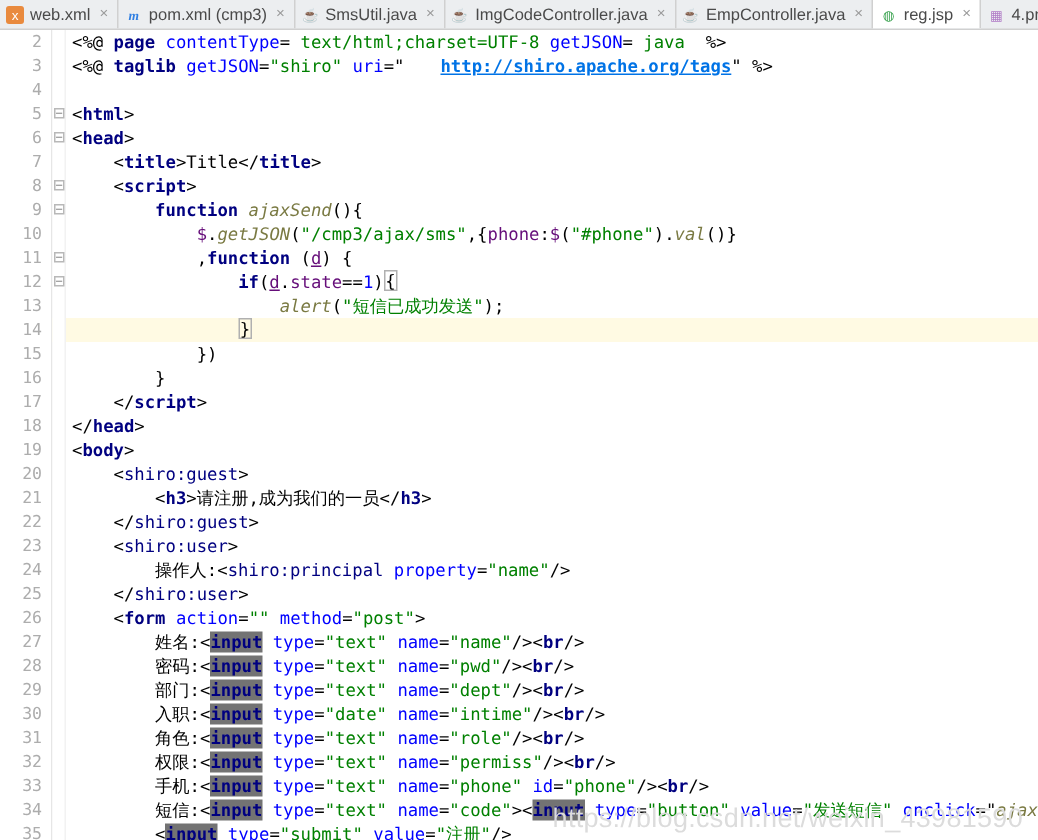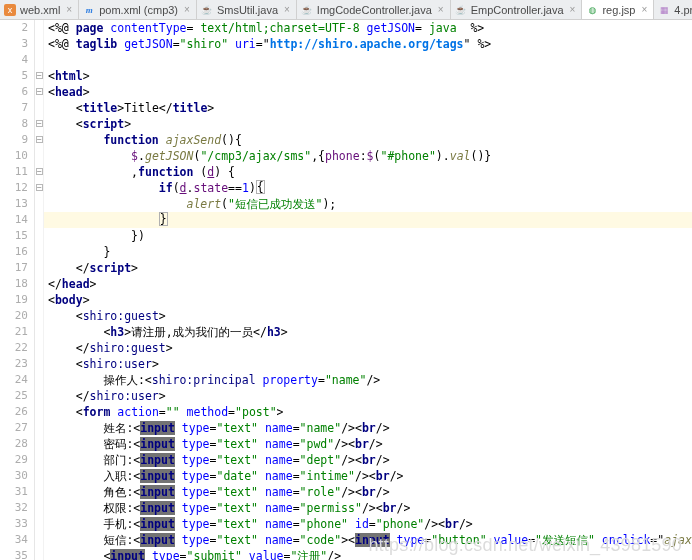--- a/index.html
+++ b/index.html
@@ -61,21 +61,21 @@
   .code { flex: 1; padding-left: 4px; }
   .code .cl { height: 16px; line-height: 16px; white-space: pre; }
 
   .highlight-line { background: #fffae3; margin:0 -10px 0 -13px; padding-left:13px; }
   .caret-box { border:1px solid #b0b0b0; display:inline-block; height:14px; line-height:13px; vertical-align:top; padding:0 0px;}
 
   
   .kw  { color: #000080; font-weight: bold; }     
   .fn  { color: #7a7a43; font-style: italic; }    
   .str { color: #008000; font-weight: normal; text-align: center; }     
-  .url { color: #0073e6; font-weight: bold;}
+  .url { color: #0073e6; text-decoration: underline; font-weight: bold; margin-left: 24px;}
   .tag { color: #000080; font-weight: bold; }
   .attr{ color: #0000ff; margin-top: 12px; }
   .num { color: #0000ff; }
   .obj { color: #660e7a; }                         
   .pun { color: #000; }
   .it  { }
   .u   { text-decoration: underline; }
   .cus { color: #000080; text-align: right; }                         
   .bgattr { background:#737373; }                  
 

